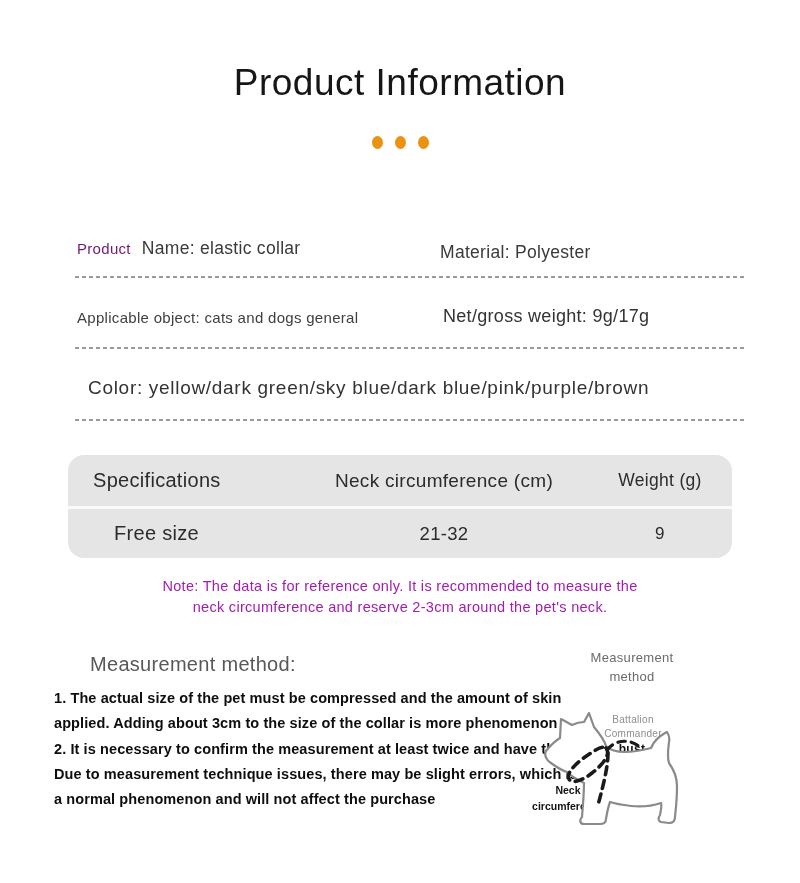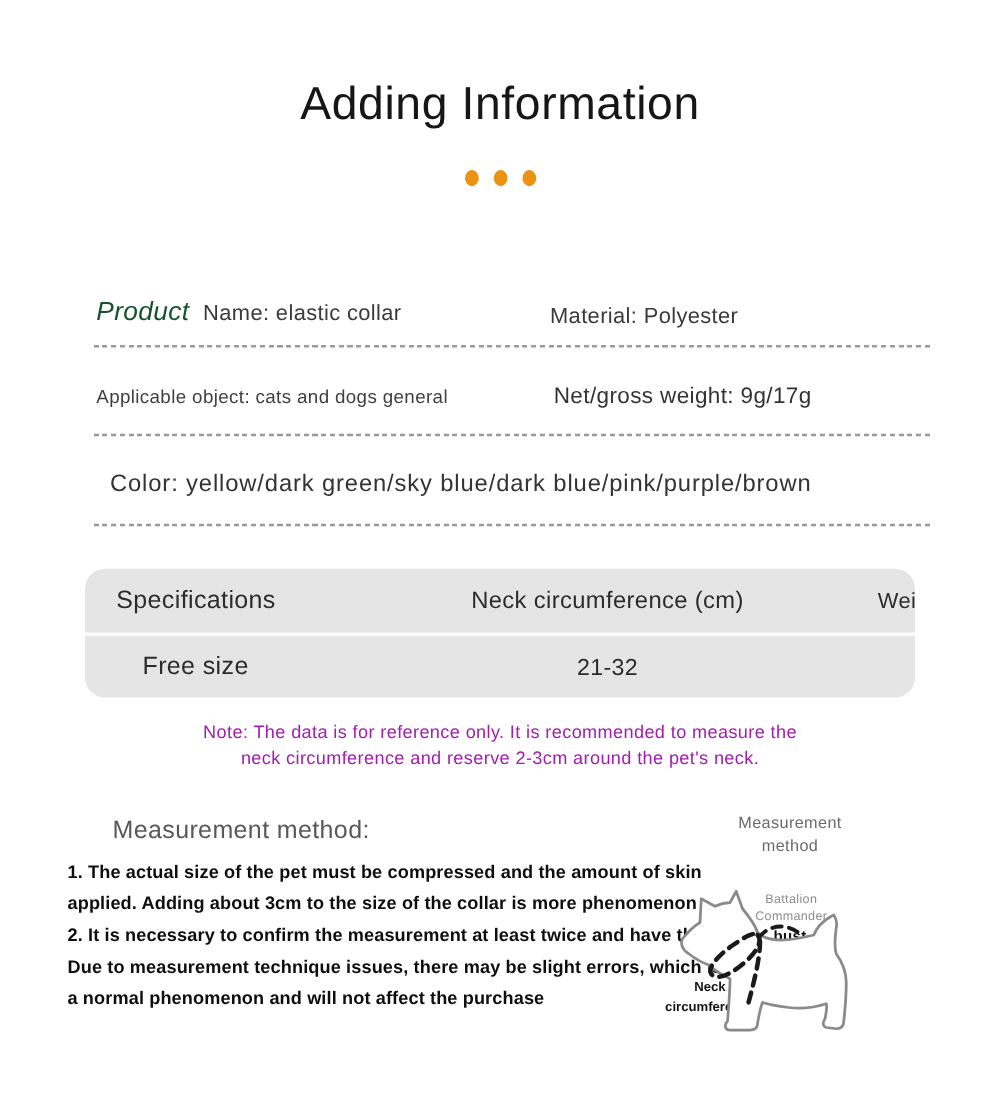--- a/index.html
+++ b/index.html
@@ -10,30 +10,30 @@
   .page-title { position:absolute; left:0; top:62px; width:800px; text-align:center;
     font-size:37px; color:#161616; letter-spacing:0.5px; }
 
   .dots { position:absolute; left:0; top:136px; width:800px; display:flex; justify-content:center; gap:12px; }
   .dot { width:11px; height:13px; border-radius:50%; background:var(--accent,#EC9212); }
 
   .dashline { position:absolute; height:2px; left:75px; width:670px;
     background:repeating-linear-gradient(90deg, #9a9a9a 0 4px, transparent 4px 7px); }
 
   .row1-left { position:absolute; left:77px; top:238px; display:flex; align-items:baseline; gap:11px; color:#333; }
-  .lbl-product { font-size:21px; color:#14532d;font-style:italic; }
+  .lbl-product { font-size:15px; color:#701a75; }
   .lbl-name { font-size:17.5px; color:#3a3a3a; }
   .lbl-material { position:absolute; left:440px; top:242px; font-size:17.5px; color:#3a3a3a; }
   .lbl-applicable { position:absolute; left:77px; top:309px; font-size:15px; color:#3f3f3f; }
   .lbl-weight { position:absolute; left:443px; top:306px; font-size:18px; color:#333; }
   .lbl-color { position:absolute; left:88px; top:377px; font-size:19px; letter-spacing:0.7px; color:#333; }
 
   .spec-table { position:absolute; left:68px; top:455px; width:664px; border-radius:16px;
     background:var(--table-bg,#e6e5e6); overflow:hidden; color:#2c2c2c; }
-  .spec-row { display:grid; grid-template-columns:232px 288px 144px; align-items:center; height:52px;gap:42px; }
+  .spec-row { display:grid; grid-template-columns:232px 288px 144px; align-items:center; height:52px; }
   .spec-row.head { height:51px; }
   .spec-row.body { border-top:3px solid #fafafa; }
   .cell-c1 { padding-left:25px; font-size:20px; }
   .spec-row.body .cell-c1 { padding-left:46px; }
   .cell-c2 { text-align:center; font-size:19px; }
   .spec-row.body .cell-c2 { font-size:18.5px; }
   .cell-c3 { text-align:center; font-size:17.5px; }
   .spec-row.body .cell-c3 { font-size:17px; }
 
   .note { position:absolute; left:0; top:576px; width:800px; text-align:center;
@@ -59,21 +59,21 @@
   .dash { fill:none; stroke:#1a1a1a; stroke-linecap:round; }
   .dash-neck { stroke-width:3.6; stroke-dasharray:8 6; }
   .dash-arc { stroke-width:3.2; stroke-dasharray:7.5 6; }
   .dash-chest { stroke-width:3.6; stroke-dasharray:8 6; }
 </style>
 </head>
 <body>
 
 <div class="canvas">
 
-  <div class="page-title">Adding Information</div>
+  <div class="page-title">Product Information</div>
 
   <div class="dots">
     <span class="dot"></span>
     <span class="dot"></span>
     <span class="dot"></span>
   </div>
 
   <div class="row1-left">
     <span class="lbl-product">Product</span>
     <span class="lbl-name">Name: elastic collar</span>

